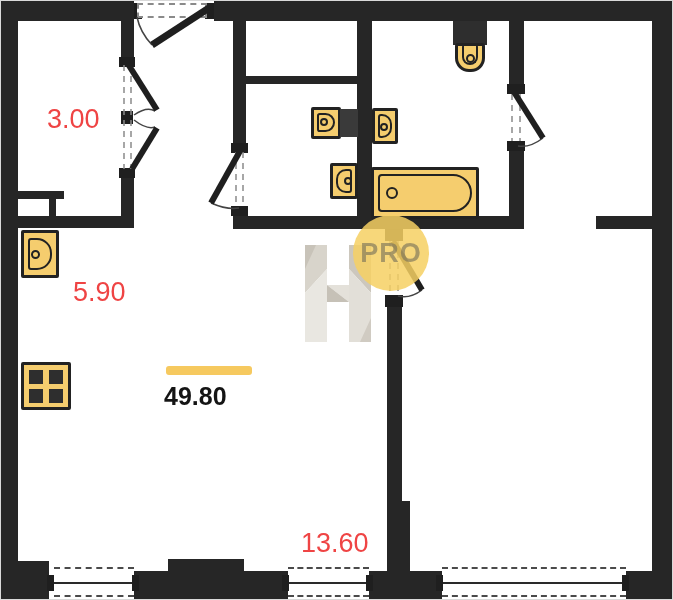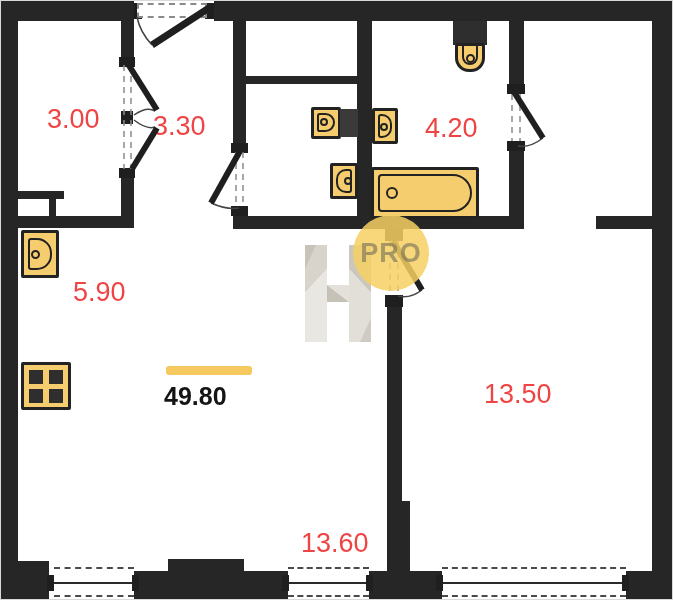--- a/index.html
+++ b/index.html
@@ -138,24 +138,21 @@
     <div class="bowl" style="left:4px;top:-1px;width:16px;height:20px;border-radius:2px 2px 10px 10px;border-top:none;"></div>
     <div class="drain" style="left:8px;top:8px;width:9px;height:9px;"></div>
   </div>
 
   <div class="fixture" style="left:370px;top:166px;width:108px;height:52px;">
     <div class="bowl" style="left:4px;top:4px;width:94px;height:38px;border-radius:4px 20px 20px 4px;"></div>
     <div class="drain" style="left:12px;top:17px;width:12px;height:12px;"></div>
   </div>
 
   <div class="room-label" style="left:46px;top:103px;">3.00</div>
-  <div class="room-label" style="left:152px;top:110px;">3.30</div>
-  <div class="room-label" style="left:424px;top:112px;">4.20</div>
   <div class="room-label" style="left:72px;top:246px;margin-top:30px;">5.90</div>
-  <div class="room-label" style="left:483px;top:378px;">13.50</div>
   <div class="room-label" style="left:300px;top:527px;">13.60</div>
 
   <div class="accent-bar" style="left:165px;top:365px;width:86px;height:9px;"></div>
   <div class="total-label" style="left:163px;top:381px;">49.80</div>
 
   <svg class="overlay" width="673" height="600" viewBox="0 0 673 600">
 
     <g>
       <polygon points="304,244 326,244 326,268 304,292" fill="#d8d4cb"></polygon>
       <polygon points="304,292 326,268 326,341 304,341" fill="#e9e7e1"></polygon>

